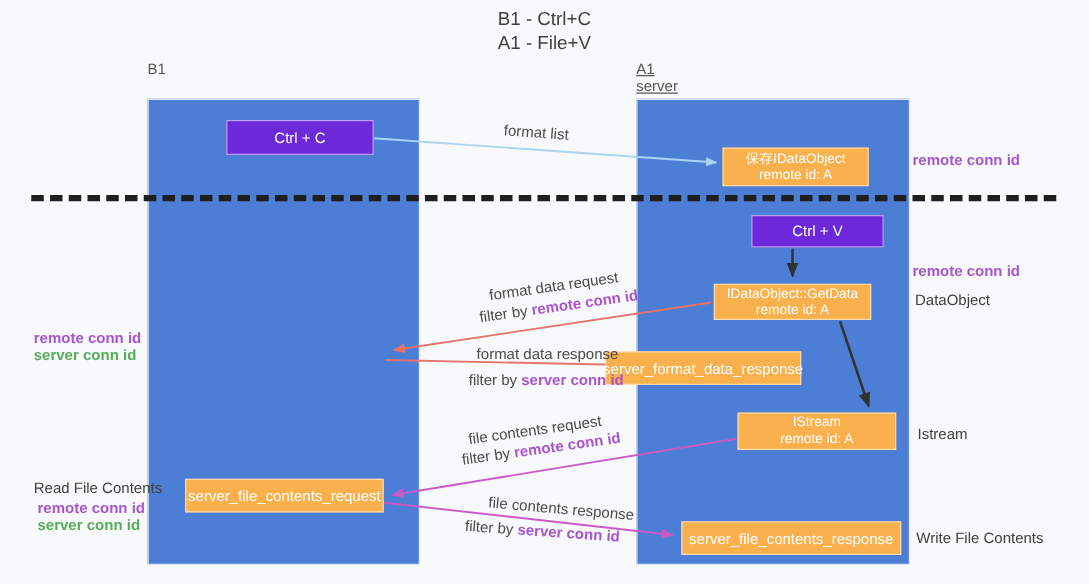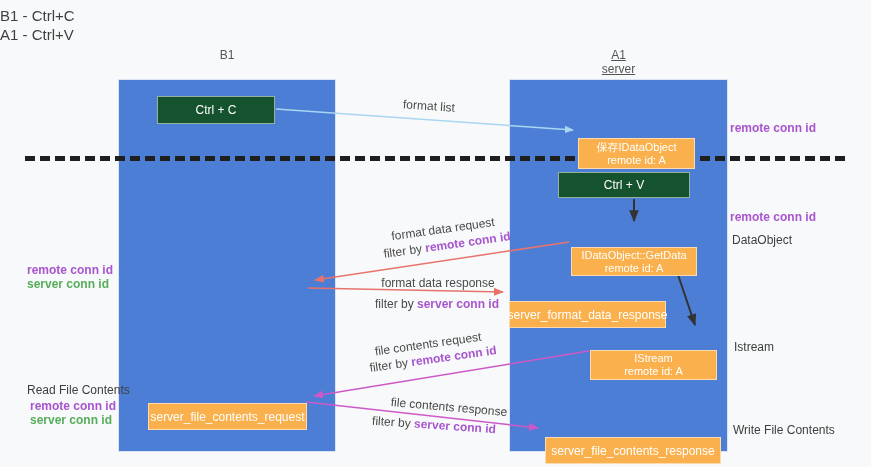--- a/index.html
+++ b/index.html
@@ -1,27 +1,27 @@
 <!DOCTYPE html>
 <html><head>
 <meta charset="utf-8">
 <style>
   html,body{margin:0;padding:0;}
   body{font-family:"Liberation Sans","DejaVu Sans",sans-serif;background:#f8f9fa;}
   #canvas{position:relative;width:871px;height:467px;background:#f8f9fa;overflow:hidden;}
 
-  .title{position:absolute;top:6px;left:0;width:100%;
+  .title{position:absolute;top:6px;left:0;width:100%;text-align:center;
          font-size:15px;line-height:19px;color:#404040;}
-  .lane-header{position:absolute;text-align:center;font-size:12px;line-height:14px;color:#555;}
+  .lane-header{position:absolute;font-size:12px;line-height:14px;color:#555;}
   .lane{position:absolute;background:#4d7ed5;border:1px solid #dce4f4;box-sizing:border-box;}
 
   .box{position:absolute;display:flex;flex-direction:column;align-items:center;justify-content:center;
        color:#fff;text-align:center;box-sizing:border-box;border:1px solid rgba(255,255,255,.55);}
-  .box.orange{background:#fab04c;margin-top:20px;}
-  .box.green{background:#14532d;}
+  .box.orange{background:#fab04c;}
+  .box.green{background:#6d28d9;margin-left:24px;}
   .box .l1{font-size:11px;line-height:13px;}
   .box .l2{font-size:11px;line-height:13px;}
   .box .single{font-size:12px;}
   .box .key{font-size:12px;}
 
   .dashed-line{position:absolute;left:25px;top:156px;width:820px;height:0;
                border-top:5px dashed #1f1f1f;}
 
   .sidelabel{position:absolute;font-size:12px;line-height:14px;color:#3e3e3e;white-space:nowrap;}
   .purple{color:#a855cf;font-weight:bold;}
@@ -31,21 +31,21 @@
              transform-origin:center;}
   .svg-overlay{position:absolute;left:0;top:0;width:871px;height:467px;pointer-events:none;}
 </style>
 </head>
 <body>
 
 <div id="canvas">
 
   <div class="title">
     <div>B1 - Ctrl+C</div>
-    <div>A1 - Ctrl+V</div>
+    <div>A1 - File+V</div>
   </div>
 
   <div class="lane-header" style="left:118px;top:48px;width:218px;">
     <div>B1</div>
   </div>
   <div class="lane-header" style="left:509px;top:48px;width:219px;text-decoration:underline;">
     <div>A1</div>
     <div>server</div>
   </div>
 
@@ -80,31 +80,31 @@
 
   <div class="box green" style="left:157px;top:96px;width:118px;height:28px;">
     <span class="key">Ctrl + C</span>
   </div>
 
   <div class="box orange" style="left:578px;top:118px;width:117px;height:31px;">
     <span class="l1">保存IDataObject</span>
     <span class="l2">remote id: A</span>
   </div>
 
-  <div class="box green" style="left:558px;top:172px;width:132px;height:26px;">
+  <div class="box green" style="left:577px;top:172px;width:106px;height:26px;">
     <span class="key">Ctrl + V</span>
   </div>
 
   <div class="box orange" style="left:571px;top:227px;width:126px;height:29px;align-items:center;">
     <span class="l1">IDataObject::GetData</span>
     <span class="l2">remote id: A</span>
   </div>
 
 
-  <div class="box orange" style="left:509px;top:281px;width:157px;height:27px;">
+  <div class="box orange" style="left:484px;top:281px;width:157px;height:27px;">
     <span class="single">server_format_data_response</span>
   </div>
 
   <div class="box orange" style="left:590px;top:330px;width:127px;height:30px;">
     <span class="l1">IStream</span>
     <span class="l2">remote id: A</span>
   </div>
 
   <div class="box orange" style="left:148px;top:383px;width:159px;height:27px;">
     <span class="single">server_file_contents_request</span>

